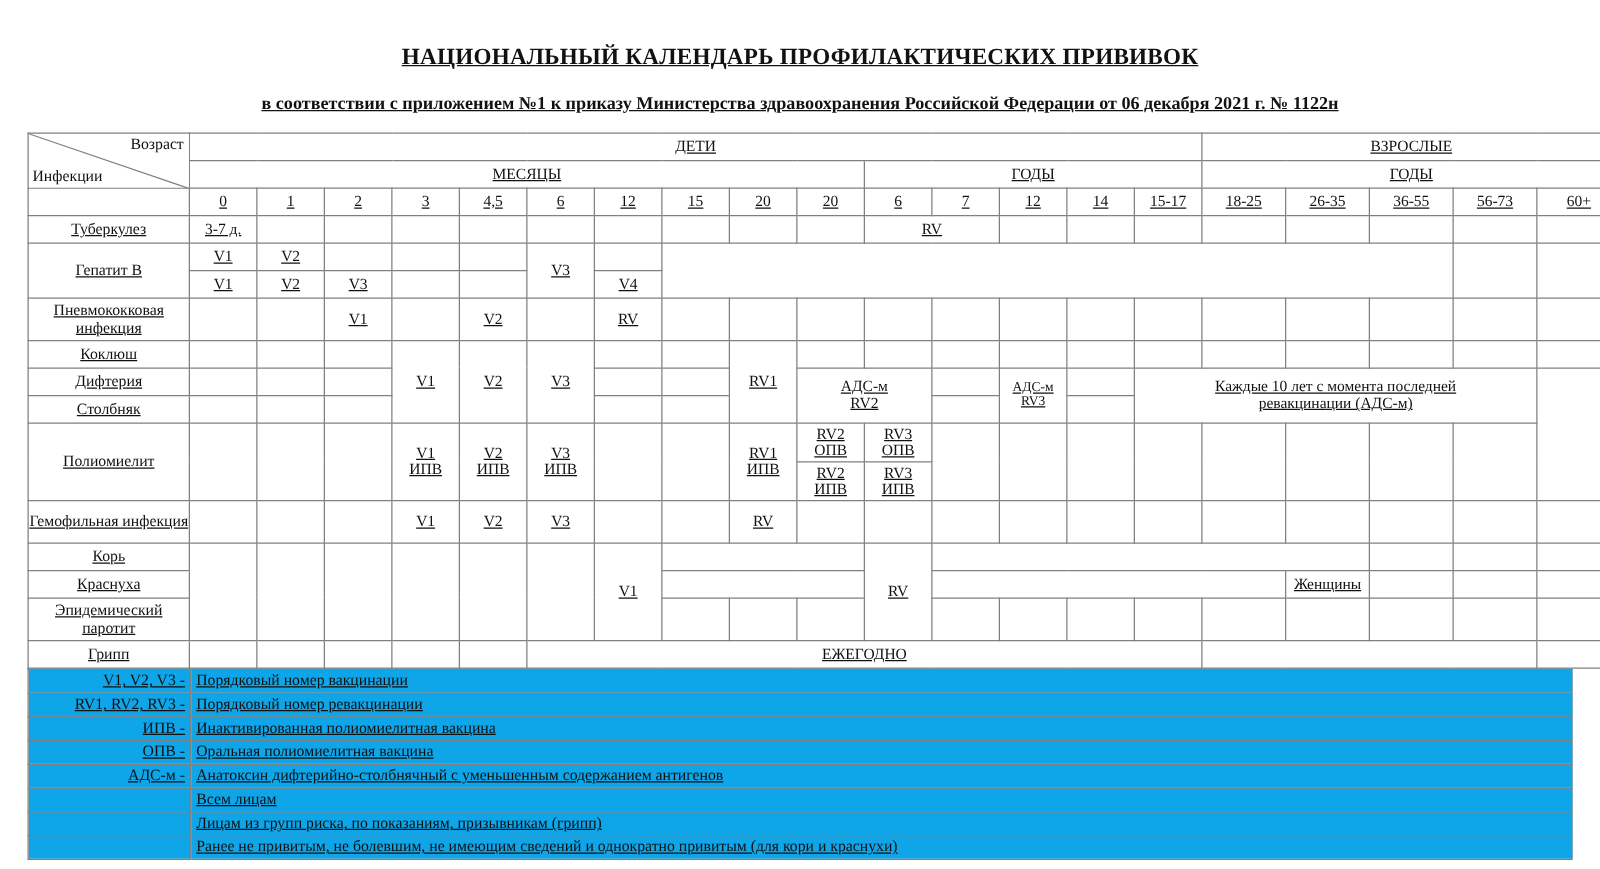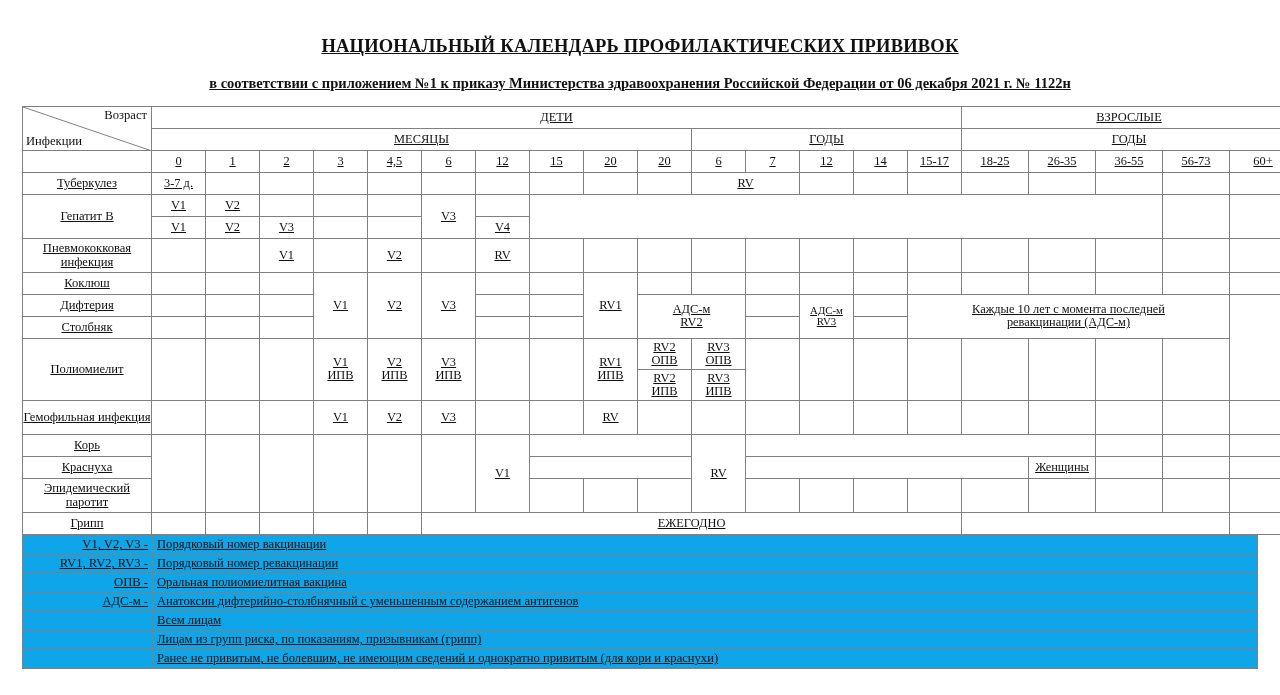--- a/index.html
+++ b/index.html
@@ -404,20 +404,24 @@
     <tbody>
       <tr>
         <td class="lg-key">V1, V2, V3 -</td>
         <td class="lg-val">Порядковый номер вакцинации</td>
       </tr>
       <tr>
         <td class="lg-key">RV1, RV2, RV3 -</td>
         <td class="lg-val">Порядковый номер ревакцинации</td>
       </tr>
       <tr>
+        <td class="lg-key">ИПВ -</td>
+        <td class="lg-val">Инактивированная полиомиелитная вакцина</td>
+      </tr>
+      <tr>
         <td class="lg-key">ОПВ -</td>
         <td class="lg-val">Оральная полиомиелитная вакцина</td>
       </tr>
       <tr>
         <td class="lg-key">АДС-м -</td>
         <td class="lg-val">Анатоксин дифтерийно-столбнячный с уменьшенным содержанием антигенов</td>
       </tr>
       <tr>
         <td class="lg-sw g"></td>
         <td class="lg-val">Всем лицам</td>

